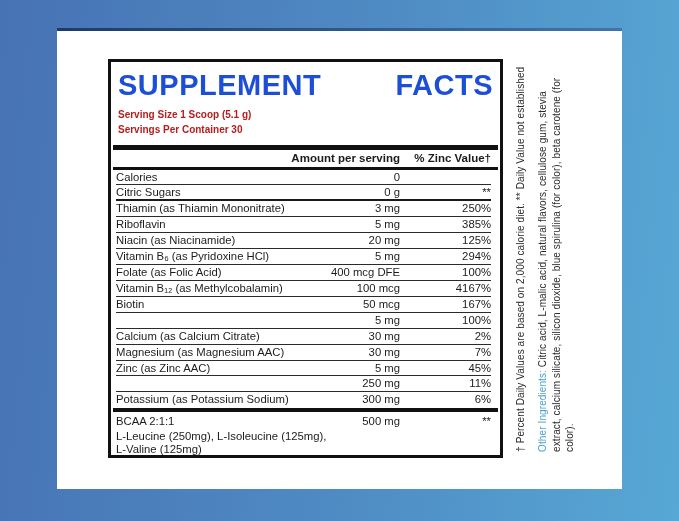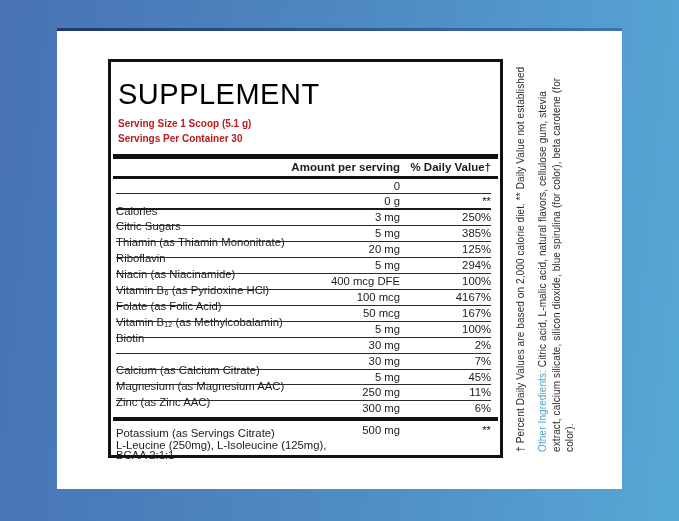--- a/index.html
+++ b/index.html
@@ -17,37 +17,37 @@
   .card-top-edge {
     position:absolute; left:0; top:0; width:100%; height:3px;
     background:linear-gradient(to right,#20396a,#3f74ad);
   }
   .panel {
     position:absolute; left:51px; top:31px; width:395px; height:399px;
     border:3px solid #111; background:#fff;
   }
   .title {
     display:flex; justify-content:space-between; align-items:baseline;
-    margin:18px 7px 0 7px; height:28px;
-    font-size:29px; line-height:28px; font-weight:normal; letter-spacing:.5px; color:#000000;
+    margin:9px 7px 0 7px; height:28px;
+    font-size:29px; line-height:28px; font-weight:bold; letter-spacing:.5px; color:#1d4ed8;
   }
   .serving { margin:8px 7px 0 7px; font-size:10px; font-weight:bold; line-height:15px; color:#b91c1c; }
   .bar { background:#111; margin:0 2px; }
   .bar.b5 { height:5px; margin-top:8px; }
   .bar.b25 { height:2.5px; }
   .bar.b35 { height:3.5px; }
   .table { margin:0 9px 0 5px; position:relative; }
   .trow, .hrow {
     position:relative; height:15.93px; border-bottom:1.2px solid #2b2b2b;
     font-size:11.3px; line-height:15px; white-space:nowrap;
   }
   .hrow { height:17px; border-bottom:none; font-weight:bold; font-size:11.5px; line-height:17px; }
   .trow.thick { border-bottom:2.6px solid #1a1a1a; }
   .trow.last { border-bottom:none; }
-  .cell-n { position:absolute; left:0; top:0;margin-top:25px; }
+  .cell-n { position:absolute; left:0; top:0; }
   .cell-a { position:absolute; right:91px; top:0; }
   .cell-d { position:absolute; right:0; top:0; }
   .bcaa-row { position:relative; height:16px; margin:2px 9px 0 5px; font-size:11.3px; line-height:15px;padding-left:24px; }
   .bcaa-detail { margin:0 9px 0 5px; font-size:11.3px; line-height:13.4px; white-space:nowrap; }
   .side-notes {
     position:absolute; left:290px; top:194px; width:397px;
     transform:rotate(-90deg); transform-origin:center center;
     text-align:left;
   }
   .footnote { font-size:10px; line-height:14px; letter-spacing:.1px; color:#2a2a2a; white-space:nowrap; }
@@ -56,33 +56,34 @@
 </style>
 </head>
 <body>
 
 <div class="card">
   <div class="card-top-edge"></div>
 
   <div class="panel">
     <div class="title">
       <span>SUPPLEMENT</span>
+      <span>FACTS</span>
     </div>
 
     <div class="serving">
       <div>Serving Size 1 Scoop (5.1 g)</div>
       <div>Servings Per Container 30</div>
     </div>
 
     <div class="bar b5"></div>
 
     <div class="table">
       <div class="hrow">
         <span class="cell-a">Amount per serving</span>
-        <span class="cell-d">% Daily Value†</span>
+        <span class="cell-d">% Zinc Value†</span>
       </div>
     </div>
 
     <div class="bar b25"></div>
 
     <div class="table">
         <div class="trow">
           <span class="cell-n">Calories</span>
           <span class="cell-a">0</span>
           <span class="cell-d"></span>
@@ -144,34 +145,35 @@
         <div class="trow">
           <span class="cell-n">Zinc (as Zinc AAC)</span>
           <span class="cell-a">5 mg</span>
           <span class="cell-d">45%</span>
         </div>
         <div class="trow">
           <span class="cell-a">250 mg</span>
           <span class="cell-d">11%</span>
         </div>
         <div class="trow last">
-          <span class="cell-n">Potassium (as Servings Citrate)</span>
+          <span class="cell-n">Potassium (as Potassium Sodium)</span>
           <span class="cell-a">300 mg</span>
           <span class="cell-d">6%</span>
         </div>
       </div>
 
     <div class="bar b35"></div>
 
     <div class="bcaa-row">
       <span class="cell-n">BCAA 2:1:1</span>
       <span class="cell-a">500 mg</span>
       <span class="cell-d">**</span>
     </div>
     <div class="bcaa-detail">L-Leucine (250mg), L-Isoleucine (125mg),</div>
+    <div class="bcaa-detail">L-Valine (125mg)</div>
   </div>
 
   <div class="side-notes">
     <div class="footnote">† Percent Daily Values are based on 2,000 calorie diet. ** Daily Value not established</div>
     <div class="other-ing">
       <span class="lead">Other Ingredients:</span><span> Citric acid, L-malic acid, natural flavors, cellulose gum, stevia extract, calcium silicate, silicon dioxide, blue spirulina (for color), beta carotene (for color).</span>
     </div>
   </div>
 </div>
 

